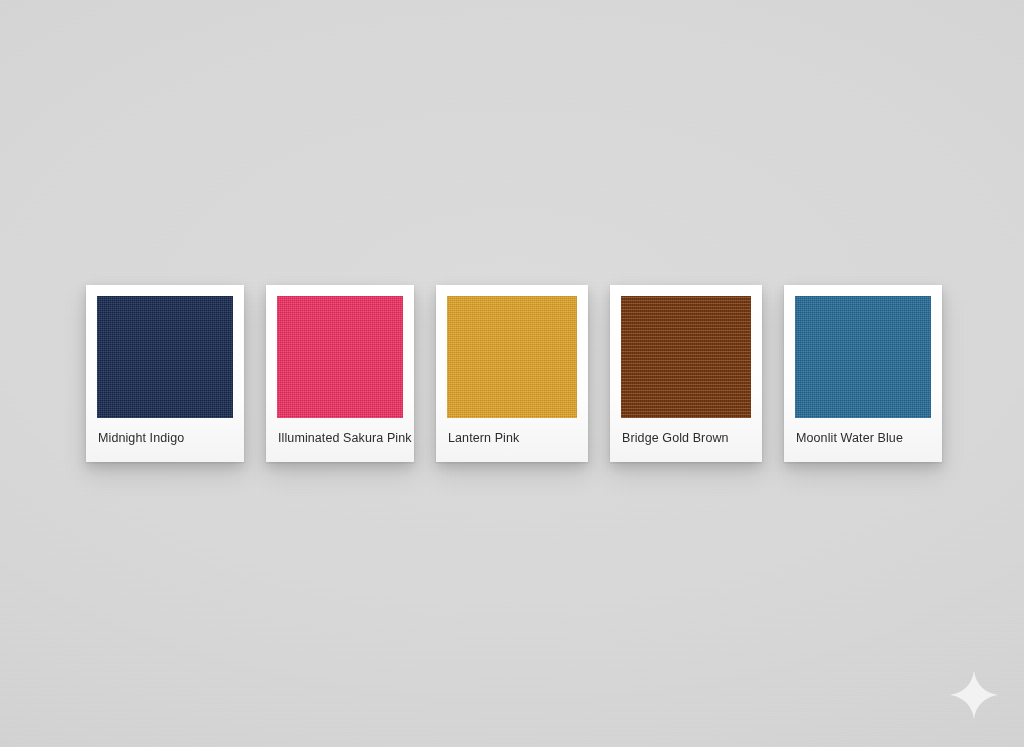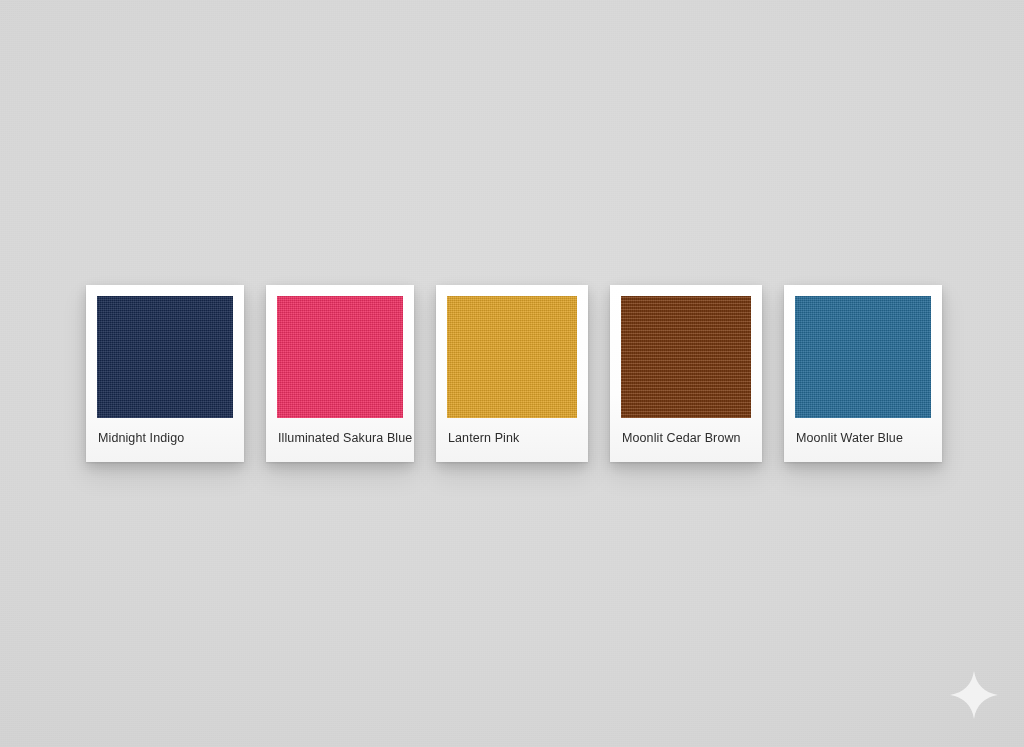--- a/index.html
+++ b/index.html
@@ -119,33 +119,33 @@
       <div class="swatch-card" style="width: 158px;">
         <div class="swatch-chip" style="background: rgb(22, 40, 77);">
           <div class="weave"></div>
         </div>
         <div class="swatch-label">Midnight Indigo</div>
       </div>
       <div class="swatch-card" style="width: 148px;">
         <div class="swatch-chip" style="background: rgb(239, 47, 99);">
           <div class="weave"></div>
         </div>
-        <div class="swatch-label">Illuminated Sakura Blue</div>
+        <div class="swatch-label">Illuminated Sakura Pink</div>
       </div>
       <div class="swatch-card" style="width: 152px;">
         <div class="swatch-chip" style="background: rgb(224, 164, 40);">
           <div class="weave"></div>
         </div>
         <div class="swatch-label">Lantern Pink</div>
       </div>
       <div class="swatch-card grain-strong" style="width: 152px;">
         <div class="swatch-chip" style="background: rgb(123, 58, 16);">
           <div class="weave"></div>
         </div>
-        <div class="swatch-label">Moonlit Cedar Brown</div>
+        <div class="swatch-label">Bridge Gold Brown</div>
       </div>
       <div class="swatch-card" style="width: 158px;">
         <div class="swatch-chip" style="background: rgb(37, 106, 150);">
           <div class="weave"></div>
         </div>
         <div class="swatch-label">Moonlit Water Blue</div>
       </div>
     </div>
 
   <div id="sparkle">

